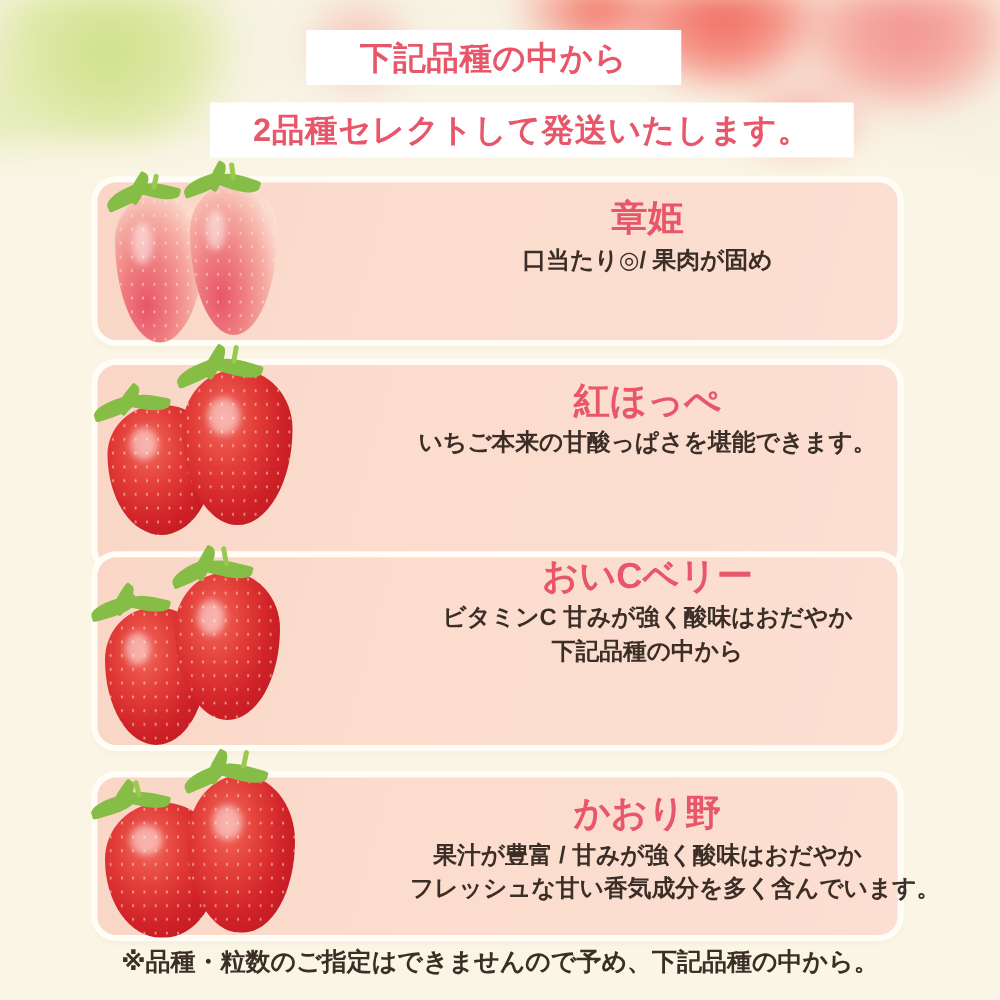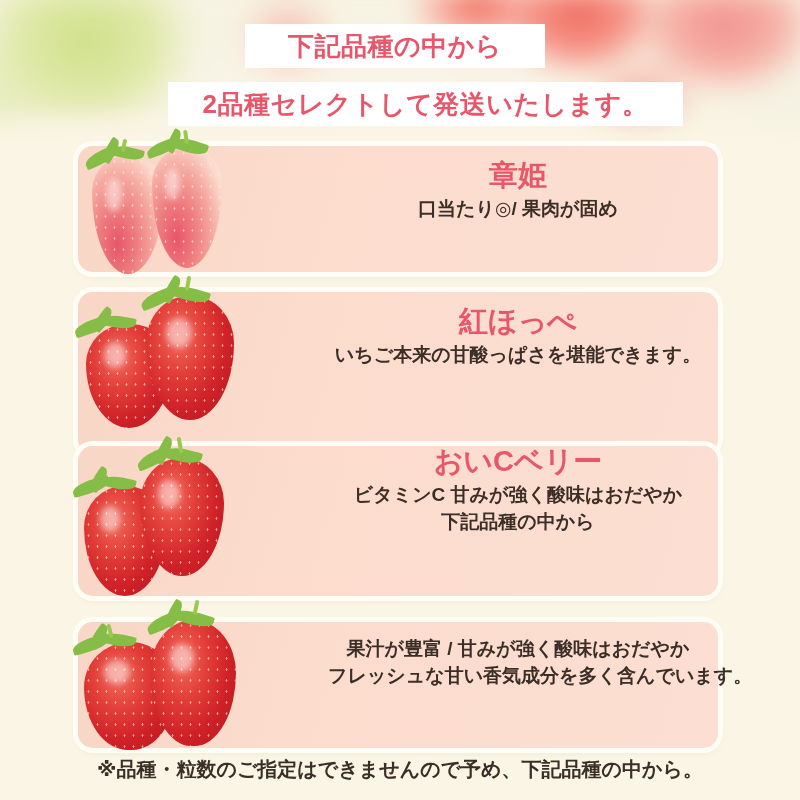--- a/index.html
+++ b/index.html
@@ -163,20 +163,21 @@
       </div>
     <div class="leaf" style="left:-4px;top:-6px;width:36px;height:13px;transform:rotate(-24deg);"></div>
     <div class="leaf" style="left:24px;top:-9px;width:38px;height:13px;transform:rotate(14deg);"></div>
     <div class="leaf" style="left:10px;top:-13px;width:28px;height:11px;transform:rotate(-60deg);"></div>
     <div class="stem" style="left:38px;top:-21px;width:4px;height:16px;transform:rotate(-10deg);"></div>
   </div>
 </div>
 
 <div class="card c4">
   <div class="txt t4">
+    <div class="ttl">かおり野</div>
     <div class="ln">果汁が豊富 / 甘みが強く酸味はおだやか</div>
     <div class="ln">フレッシュな甘い香気成分を多く含んでいます。</div>
   </div>
 </div>
 <div class="berries" style="left:78px;top:612px;height:148px;">
   <div class="berry red round" style="left:6px;top:30px;width:92px;height:108px;">
     <div class="body">
         <div class="seeds"></div>
       <div class="shine" style="left:20px;top:18px;width:26px;height:24px;"></div>
       </div>

